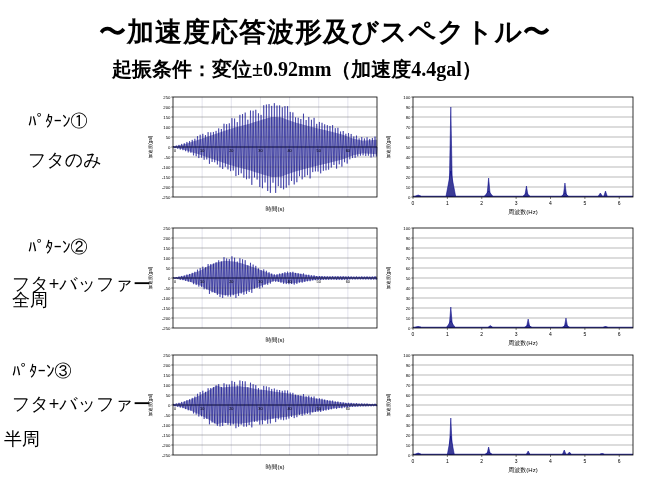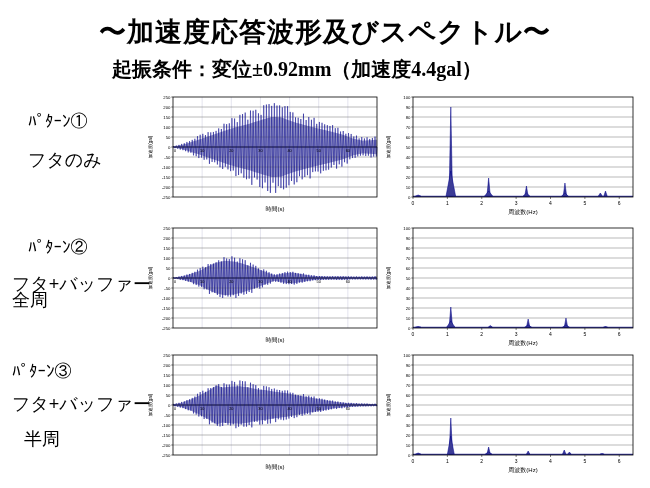--- a/index.html
+++ b/index.html
@@ -26,21 +26,21 @@
 
   <div class="plabel pname" style="left:28px;top:112px;">ﾊﾟﾀｰﾝ①</div>
   <div class="plabel pdesc" style="left:28px;top:148px;">フタのみ</div>
 
   <div class="plabel pname" style="left:28px;top:238px;">ﾊﾟﾀｰﾝ②</div>
   <div class="plabel pdesc" style="left:12px;top:272px;">フタ+バッファー</div>
   <div class="plabel pdesc" style="left:12px;top:288px;">全周</div>
 
   <div class="plabel pname" style="left:12px;top:362px;">ﾊﾟﾀｰﾝ③</div>
   <div class="plabel pdesc" style="left:12px;top:392px;">フタ+バッファー</div>
-  <div class="plabel pdesc" style="left:24px;top:427px;">半周</div>
+  <div class="plabel pdesc" style="left:4px;top:427px;">半周</div>
 
   <div class="chart" style="left:145px;top:92px;width:235px;height:130px">
       <svg viewBox="0 0 235 130" width="235" height="130">
         <rect x="28" y="5" width="204" height="100" fill="#ffffff" stroke="none"></rect>
         <line x1="57.14285714285714" y1="5" x2="57.14285714285714" y2="105" stroke="#c8c8dc" stroke-width="0.5"></line>
         <line x1="86.28571428571428" y1="5" x2="86.28571428571428" y2="105" stroke="#c8c8dc" stroke-width="0.5"></line>
         <line x1="115.42857142857143" y1="5" x2="115.42857142857143" y2="105" stroke="#c8c8dc" stroke-width="0.5"></line>
         <line x1="144.57142857142856" y1="5" x2="144.57142857142856" y2="105" stroke="#c8c8dc" stroke-width="0.5"></line>
         <line x1="173.71428571428572" y1="5" x2="173.71428571428572" y2="105" stroke="#c8c8dc" stroke-width="0.5"></line>
         <line x1="202.85714285714286" y1="5" x2="202.85714285714286" y2="105" stroke="#c8c8dc" stroke-width="0.5"></line>

